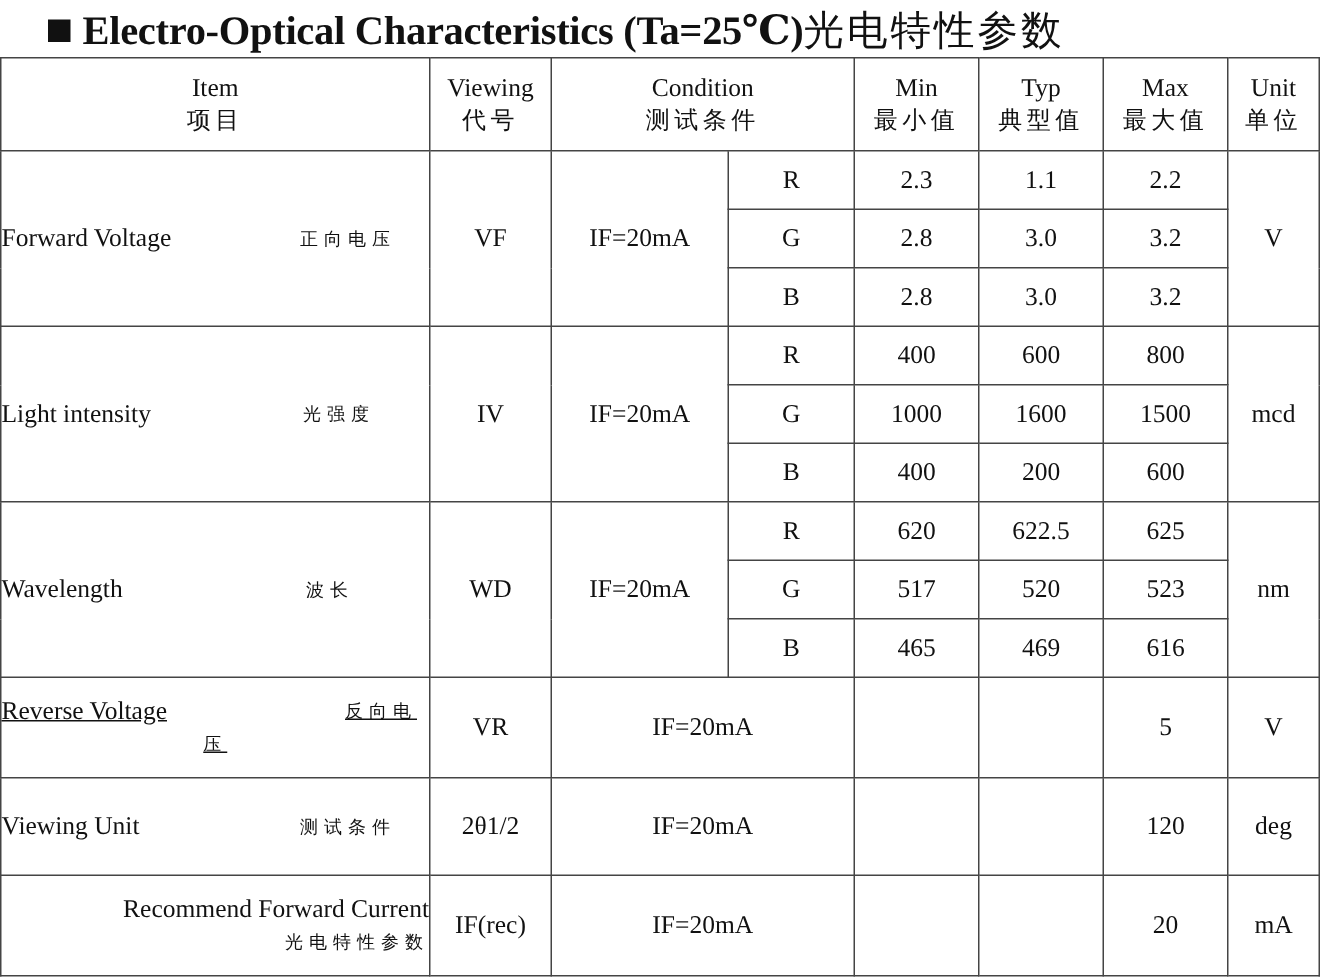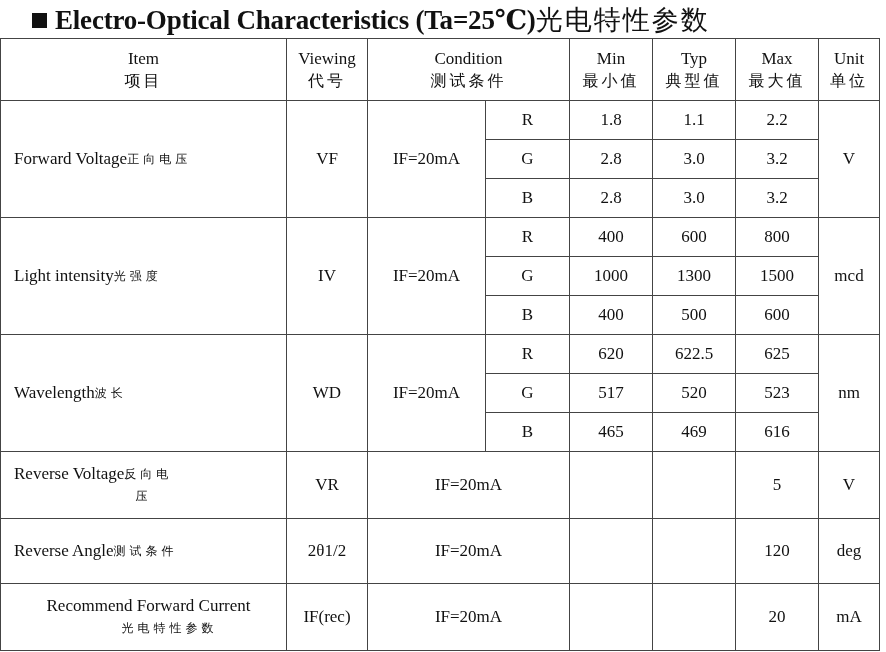--- a/index.html
+++ b/index.html
@@ -8,29 +8,29 @@
     .title { position: absolute; left: 12px; top: 2px; font-size: 27px; font-weight: bold;
              white-space: nowrap; letter-spacing: -0.2px; margin-left: 20px; }
     .title .sq { display: inline-block; width: 15px; height: 15px; background: #111;
                  margin-right: 8px; vertical-align: 1px; }
     .title .cn { font-weight: normal; letter-spacing: 2px; }
     table.spec { position: absolute; left: 0; top: 38px; border-collapse: collapse;
                  table-layout: fixed; width: 879px; }
     table.spec td { border: 1.4px solid #444; text-align: center; vertical-align: middle;
                     font-size: 17px; padding: 0; line-height: 22px; }
     .hdr td { height: 61px; }
-    .hdr .cn, .cn-small { font-size: 16px; letter-spacing: 3px; }
+    .hdr .cn, .cn-small { font-size: 16px; letter-spacing: 3px; font-family: Liberation Mono, monospace; }
     td.item { text-align: left; padding-left: 8px; }
-    .item-row { display: flex; justify-content: flex-start; padding-right: 22px; margin-left: 13px; }
+    .item-row { display: flex; justify-content: space-between; padding-right: 22px; }
     .item-cn { letter-spacing: 4px; font-size: 12px; }
     .sub td { height: 38px; }
     .rv td { height: 66px; }
     .va td { height: 64px; }
     .rfc td { height: 66px; }
-    .wrap-item { text-align: left; padding-left: 8px; line-height: 24px; }
+    .wrap-item { text-align: left; padding-left: 8px; line-height: 24px; text-decoration: underline; }
   </style>
 </head>
 <body>
 
 <div class="title">
   <span class="sq"></span><span>Electro-Optical Characteristics (Ta=25℃)</span><span class="cn">光电特性参数</span>
 </div>
 
 <table class="spec">
   <colgroup>
@@ -78,21 +78,21 @@
   <tr class="sub">
     <td rowspan="3" class="item">
           <div class="item-row">
             <span>Forward Voltage</span>
             <span class="item-cn">正向电压</span>
           </div>
         </td>
     <td rowspan="3">VF</td>
     <td rowspan="3">IF=20mA</td>
     <td>R</td>
-    <td>1.8</td>
+    <td>2.3</td>
     <td>1.1</td>
     <td>2.2</td>
     <td rowspan="3">V</td>
   </tr>
   <tr class="sub">
     <td>G</td>
     <td>2.8</td>
     <td>3.0</td>
     <td>3.2</td>
   </tr>
@@ -114,27 +114,27 @@
     <td rowspan="3">IF=20mA</td>
     <td>R</td>
     <td>400</td>
     <td>600</td>
     <td>800</td>
     <td rowspan="3">mcd</td>
   </tr>
   <tr class="sub">
     <td>G</td>
     <td>1000</td>
-    <td>1300</td>
+    <td>1600</td>
     <td>1500</td>
   </tr>
   <tr class="sub">
     <td>B</td>
     <td>400</td>
-    <td>500</td>
+    <td>200</td>
     <td>600</td>
   </tr>
 
   <tr class="sub">
     <td rowspan="3" class="item">
           <div class="item-row">
             <span>Wavelength</span>
             <span class="item-cn" style="padding-right:28px">波长</span>
           </div>
         </td>
@@ -171,34 +171,34 @@
     <td colspan="2">IF=20mA</td>
     <td></td>
     <td></td>
     <td>5</td>
     <td>V</td>
   </tr>
 
   <tr class="va">
     <td class="item">
           <div class="item-row">
-            <span>Reverse Angle</span>
+            <span>Viewing Unit</span>
             <span class="item-cn">测试条件</span>
           </div>
         </td>
     <td>2θ1/2</td>
     <td colspan="2">IF=20mA</td>
     <td></td>
     <td></td>
     <td>120</td>
     <td>deg</td>
   </tr>
 
   <tr class="rfc">
-    <td style="text-align:center;padding-left:10px;">
+    <td style="text-align:right;padding-left:10px;">
       <div>Recommend Forward Current</div>
       <div class="item-cn" style="padding-left:42px">光电特性参数</div>
     </td>
     <td>IF(rec)</td>
     <td colspan="2">IF=20mA</td>
     <td></td>
     <td></td>
     <td>20</td>
     <td>mA</td>
   </tr>

